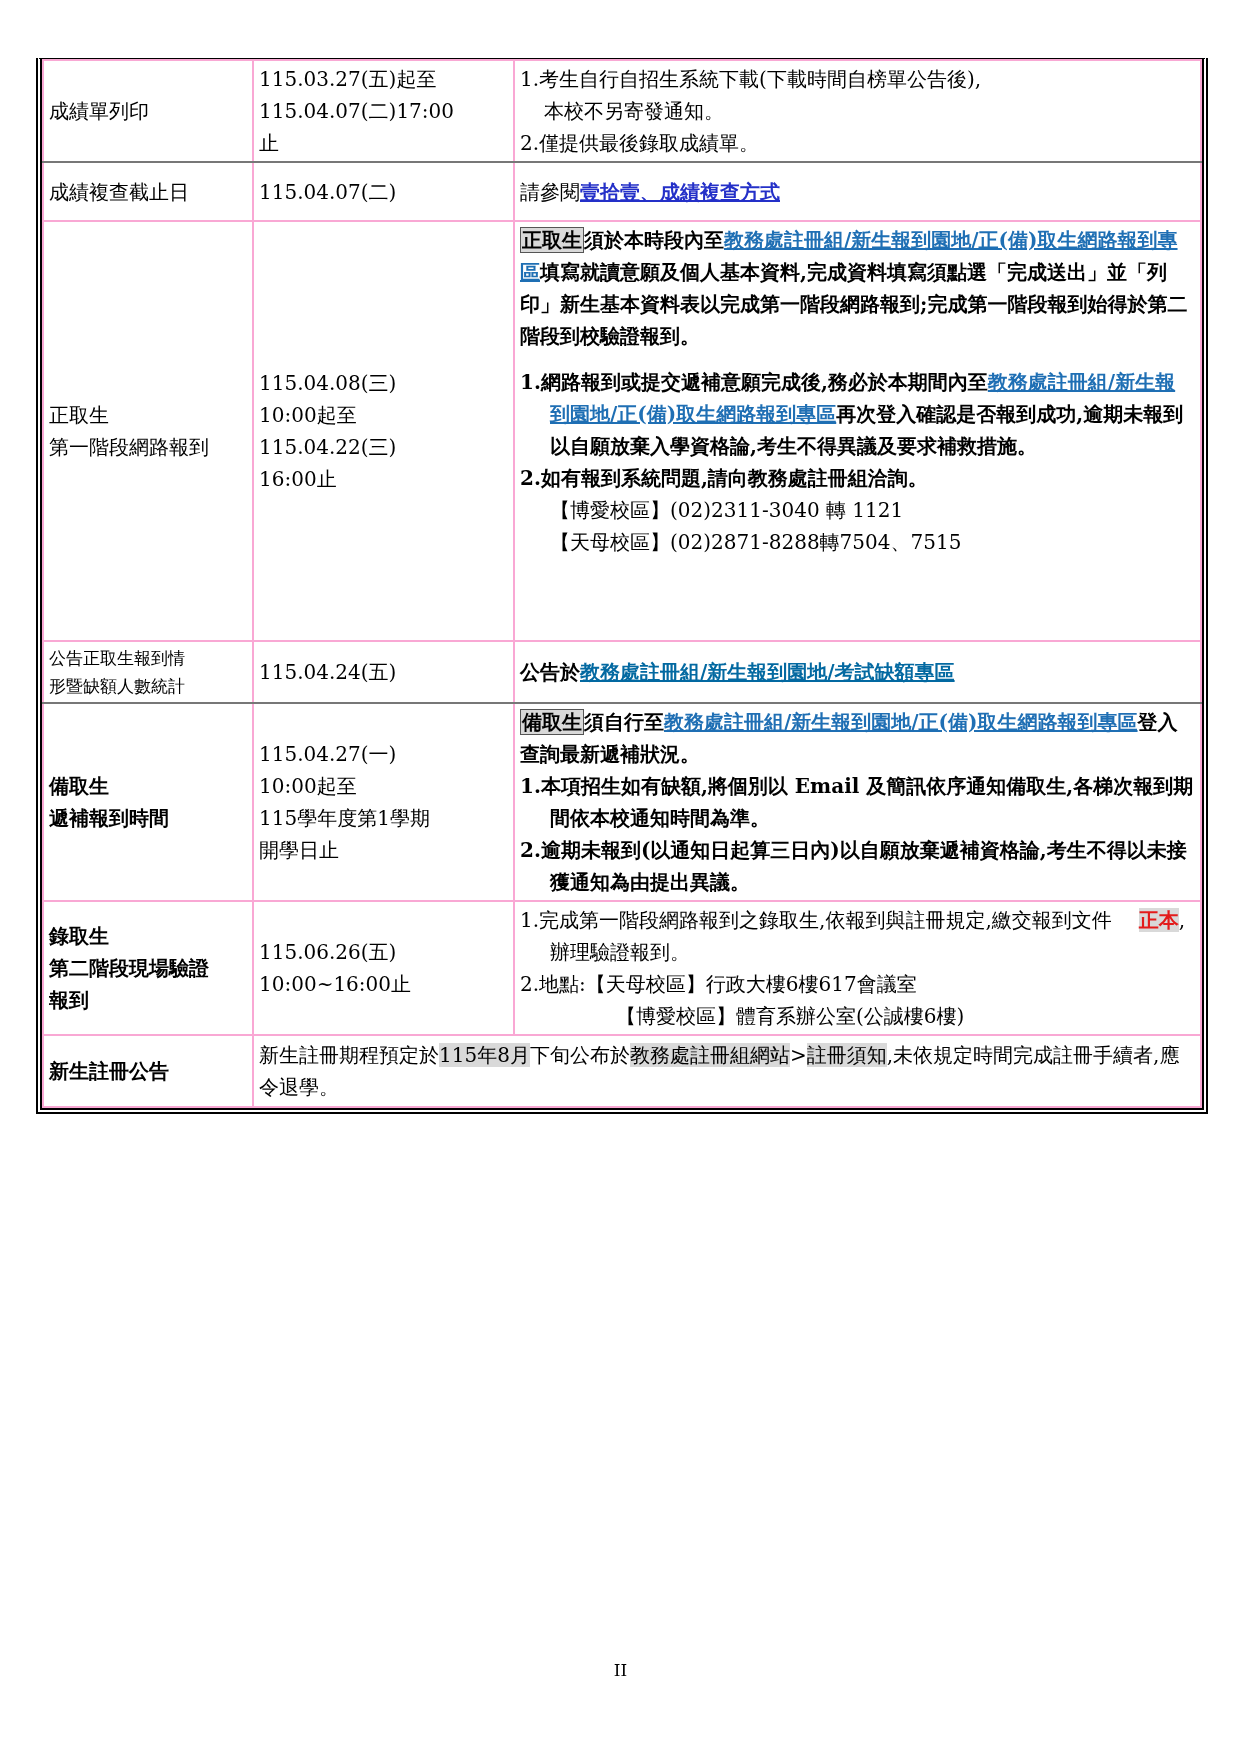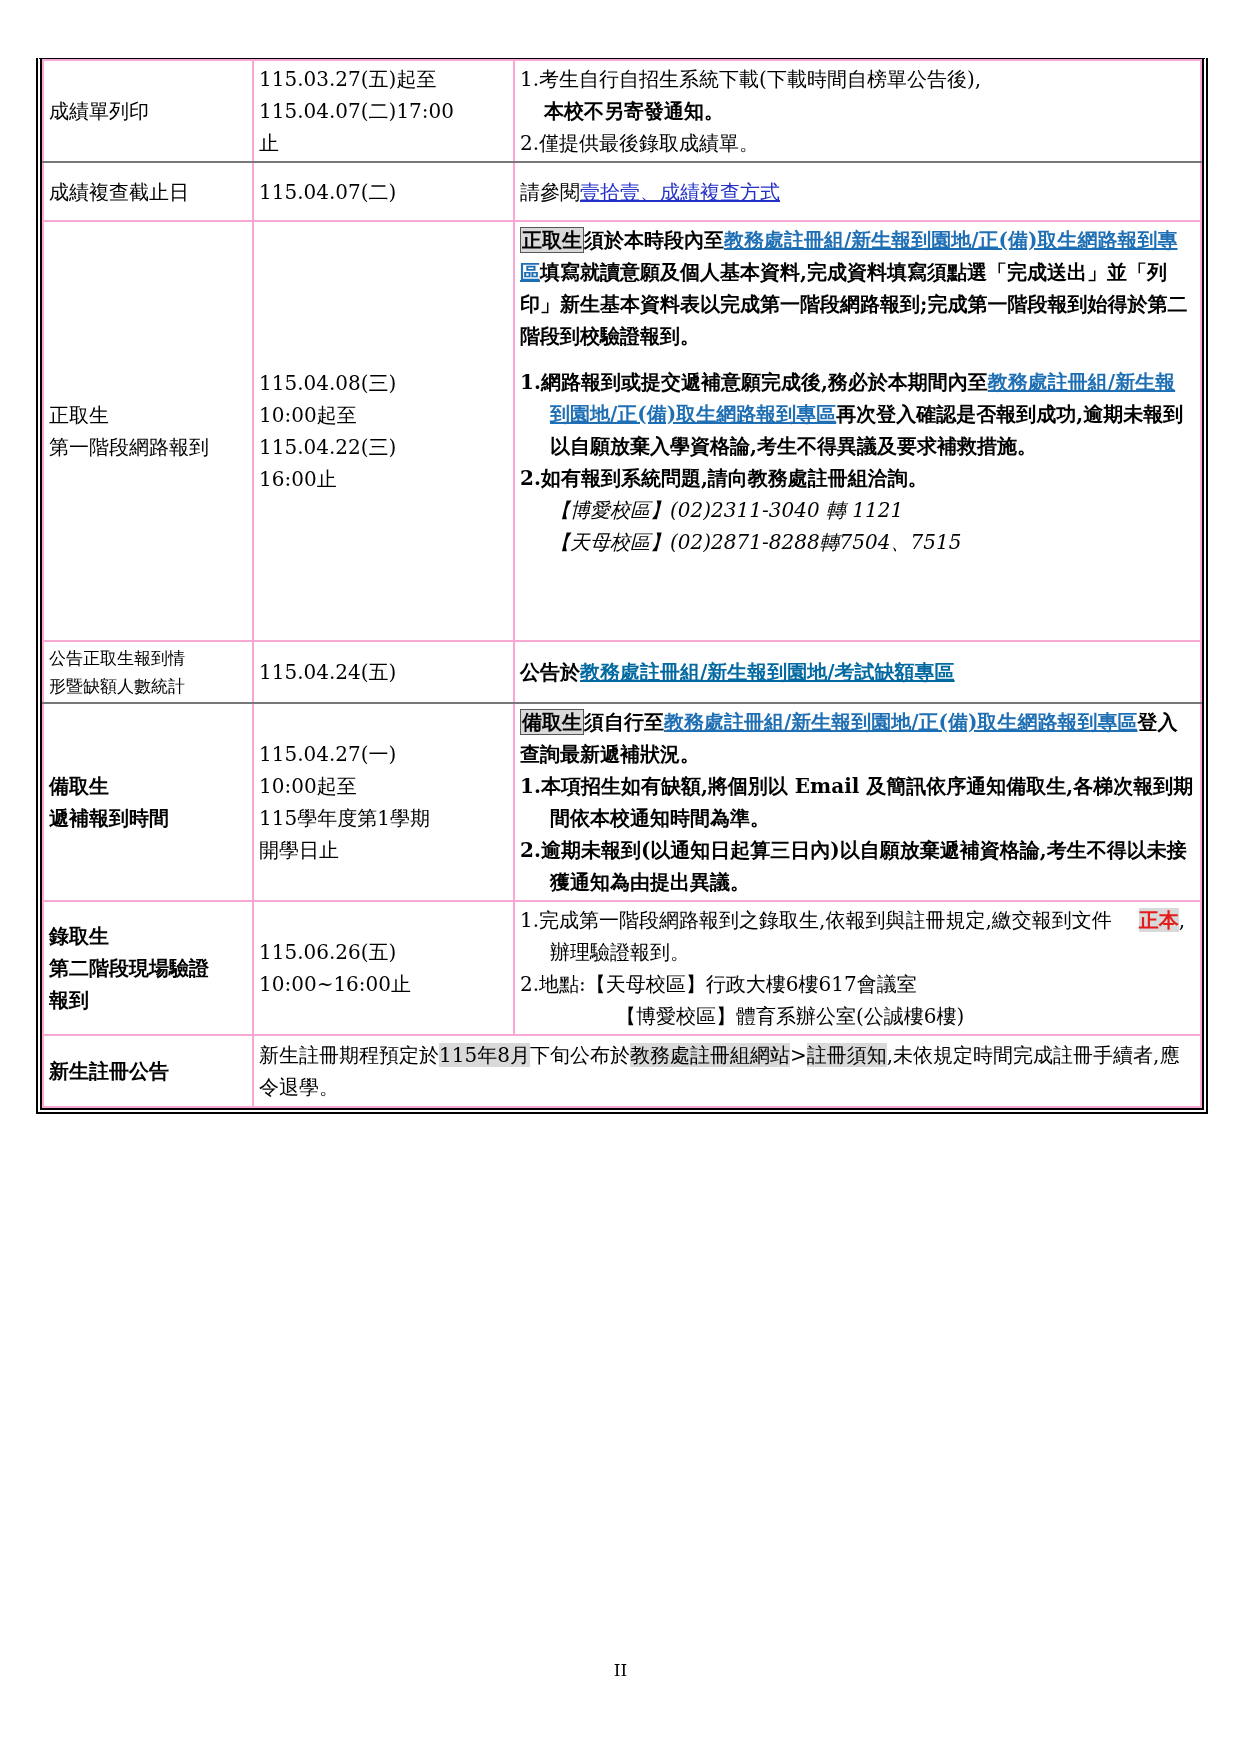--- a/index.html
+++ b/index.html
@@ -10,27 +10,27 @@
            border-left:6px double #000; border-right:6px double #000; border-bottom:6px double #000;
            border-top:1.5px solid #000; box-sizing:border-box; }
   table { border-collapse:collapse; width:100%; table-layout:fixed; }
   td { border:2px solid #f9a8d4; vertical-align:middle; padding:2px 5px; font-size:20px; line-height:32px; }
   tr.r-gray > td { border-bottom:2px solid #777; }
   .c1 { width:210px; }
   .c2 { width:261px; }
   .bold { font-weight:bold; }
   .small { font-size:17px; line-height:28px; }
   .link { color:#1f6fb4; text-decoration:underline; font-weight:bold; }
-  .link-blue { color:#2430c8; text-decoration:underline; font-weight:normal; }
+  .link-blue { color:#2430c8; text-decoration:underline; font-weight:bold; }
   .link-red { color:#0369a1; text-decoration:underline; font-weight:bold; }
   .box { background:#d9d9d9; border:1px solid #555; padding:0 1px; font-weight:bold; }
   .hl { background:#d9d9d9; }
   .red { color:#e31b1b; font-weight:bold;margin-left:27px; }
-  .indent { padding-left:24px;font-weight:bold; }
-  .indent2 { padding-left:30px;font-style:italic; }
+  .indent { padding-left:24px; }
+  .indent2 { padding-left:30px; }
   .indent3 { padding-left:96px; }
   .gap { height:14px; }
   .pageno { position:absolute; left:0; width:1241px; top:1660px; text-align:center; font-size:17px; }
 </style>
 </head>
 <body>
 
 <div class="page">
   <div class="frame">
     <table>

